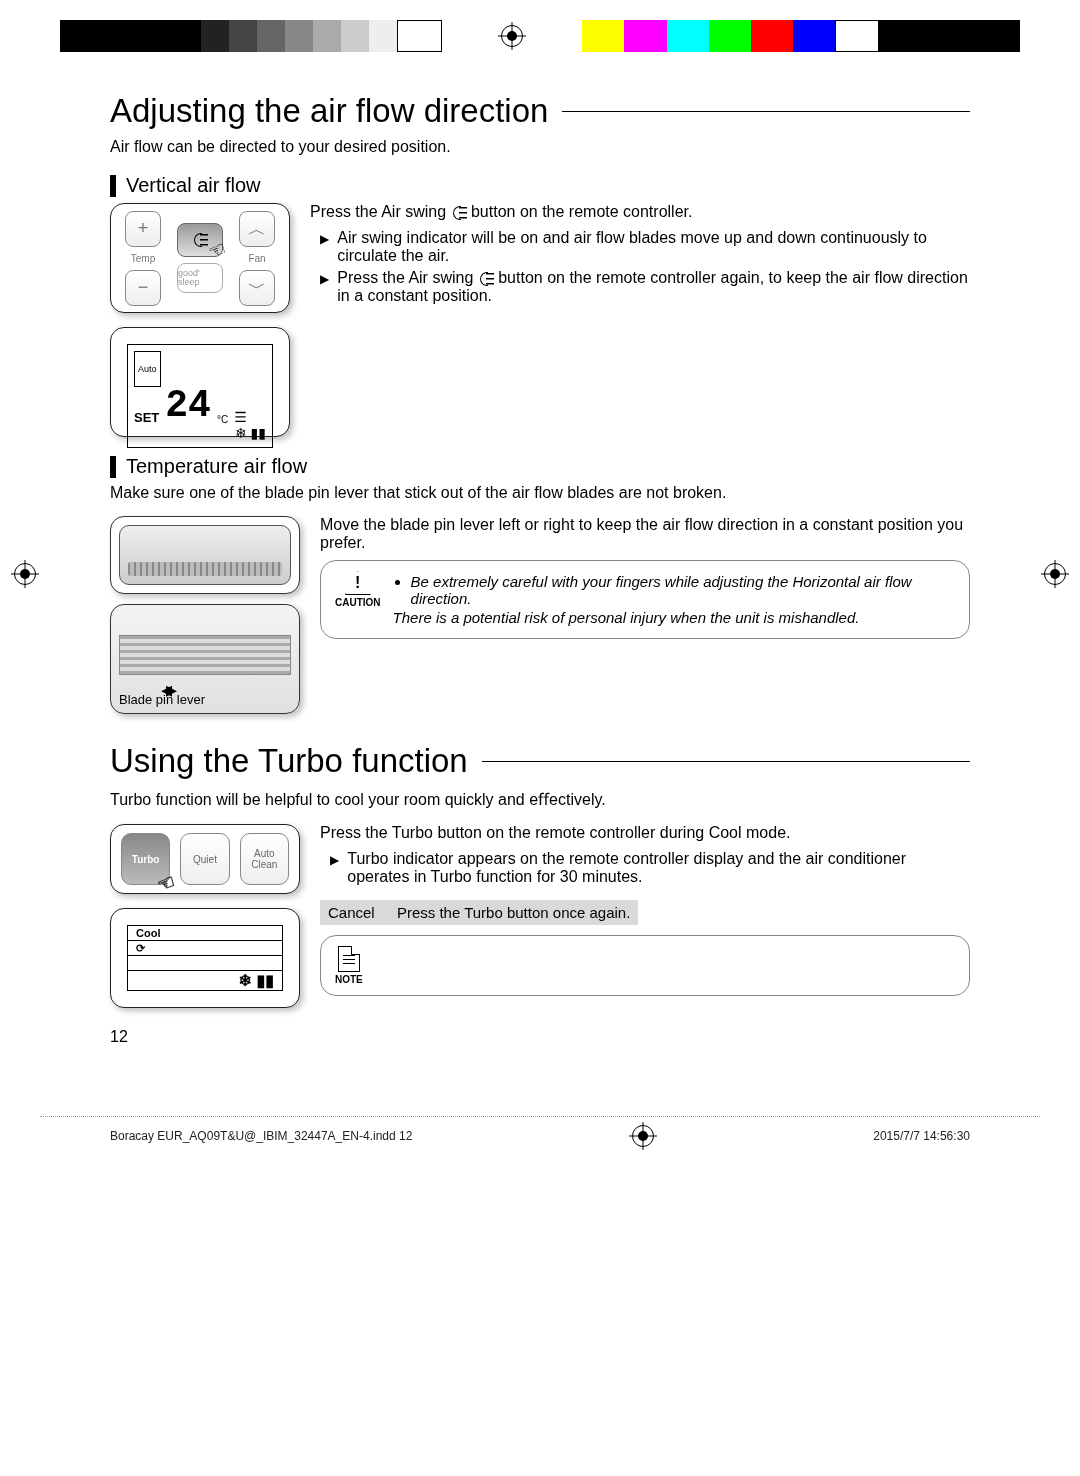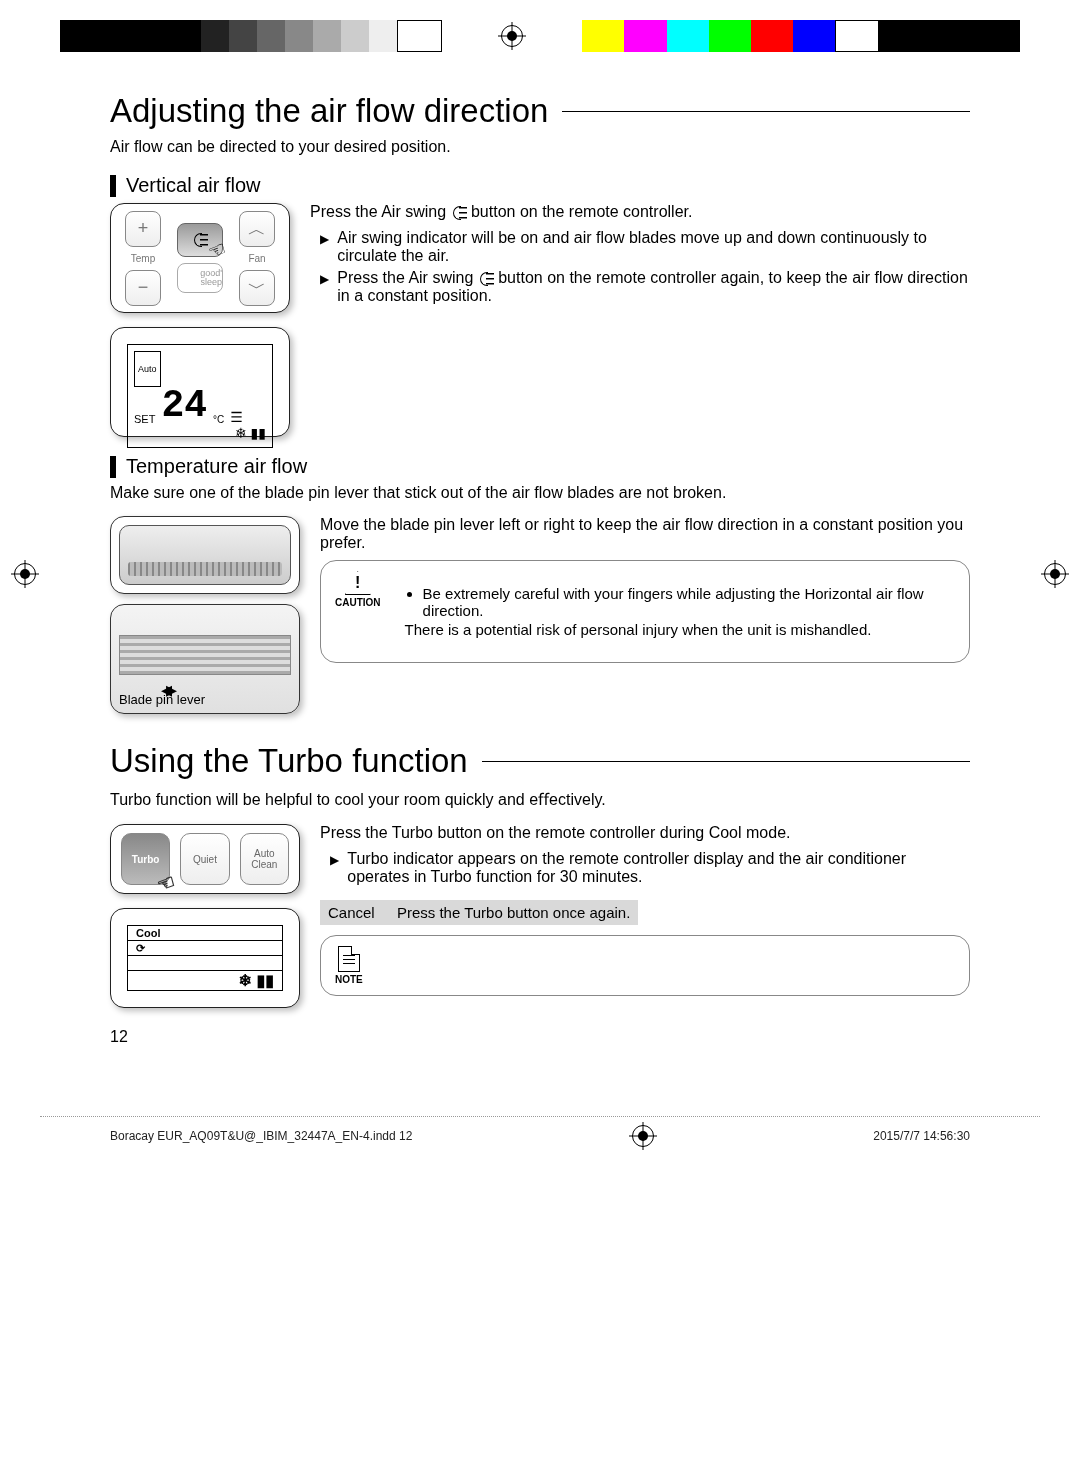--- a/index.html
+++ b/index.html
@@ -27,21 +27,21 @@
   .para { font-size:16px; margin:6px 0 14px 0; }
   .sub { display:flex; align-items:center; gap:10px; margin:18px 0 6px 0; }
   .sub .bar { width:6px; height:22px; background:#000; }
   .sub .t { font-size:20px; }
   .row { display:flex; gap:20px; align-items:flex-start; }
   .fig, .fig2 { border:1px solid #222; border-radius:14px; background:#fff; box-shadow:3px 3px 6px rgba(0,0,0,.25); padding:10px; }
   .remote1 { width:180px; height:110px; display:flex; gap:8px; align-items:center; justify-content:space-around; }
   .btn-round { width:36px; height:36px; border:1px solid #888; border-radius:8px; display:flex; align-items:center; justify-content:center; background:linear-gradient(#fff,#eee); font-size:18px; }
   .btn-col { display:flex; flex-direction:column; gap:6px; align-items:center; font-size:10px; color:#777; }
   .mid-col { display:flex; flex-direction:column; gap:6px; align-items:center; }
-  .good { width:46px; height:30px; border:1px solid #aaa; border-radius:8px; font-size:9px; color:#999; display:flex; align-items:center; justify-content:center; text-align:right; line-height:1; }
+  .good { width:46px; height:30px; border:1px solid #aaa; border-radius:8px; font-size:9px; color:#999; display:flex; align-items:center; justify-content:center; text-align:left; line-height:1; }
   .swing { width:46px; height:34px; border:1px solid #666; border-radius:8px; background:linear-gradient(#9a9a9a,#ddd); position:relative; }
   .hand { position:absolute; right:-4px; bottom:-6px; font-size:20px; transform:rotate(-20deg); }
   .lcd { width:180px; height:110px; margin-top:14px; display:flex; flex-direction:column; }
   .lcd-inner { flex:1; border:1px solid #000; margin:6px; padding:6px; }
   .lcd-small { font-size:9px; border:1px solid #000; padding:12px 3px; display:inline-block; }
   .lcd-temp { font-size:38px; font-family:"Courier New",monospace; font-weight:bold; line-height:1; }
   .lcd-row { display:flex; align-items:flex-end; gap:6px; }
   .lcd-ico { font-size:14px; }
   .col-txt { flex:1; font-size:16px; }
   .col-txt .lead { margin:0 0 8px 0; }
@@ -60,21 +60,21 @@
   .closeup { margin-top:10px; height:110px; position:relative; border:1px solid #333; border-radius:14px; box-shadow:3px 3px 6px rgba(0,0,0,.25); background:linear-gradient(#f4f4f4,#e0e0e0); overflow:hidden; }
   .closeup .slats { position:absolute; left:8px; right:8px; top:30px; height:40px; background:repeating-linear-gradient(#aaa 0 3px,#ddd 3px 7px); border:1px solid #888; }
   .arrow-lr { position:absolute; left:50px; top:72px; font-size:22px; letter-spacing:-6px; }
   .pin-label { position:absolute; left:8px; bottom:6px; font-size:13px; }
   .callout { border:1px solid #888; border-radius:16px; padding:10px 14px; display:flex; gap:12px; align-items:flex-start; font-size:15px; }
   .callout .icon-col { text-align:center; font-size:10px; font-weight:bold; }
   .warn-tri { width:26px; height:24px; border:1.5px solid #000; position:relative; margin:0 auto 2px auto; clip-path: polygon(50% 0, 100% 100%, 0 100%); display:flex; align-items:center; justify-content:center; font-size:16px; font-weight:bold; }
   .note-ico { width:22px; height:26px; border:1.5px solid #000; margin:0 auto 2px auto; position:relative; }
   .note-ico::before { content:""; position:absolute; right:-1px; top:-1px; width:8px; height:8px; background:#fff; border-left:1.5px solid #000; border-bottom:1.5px solid #000; }
   .note-ico::after { content:""; position:absolute; left:4px; right:4px; top:8px; height:10px; background:repeating-linear-gradient(#000 0 1.5px, transparent 1.5px 4px); }
-  ul.cb { margin:12px; padding-left:18px; }
+  ul.cb { margin:0; padding-left:18px;font-style:italic; }
   ul.cb li { margin:2px 0; }
   .turbo-remote { width:190px; height:70px; display:flex; gap:10px; align-items:center; justify-content:center; }
   .pill { width:50px; height:52px; border:1px solid #888; border-radius:10px; display:flex; align-items:center; justify-content:center; font-size:10px; color:#666; background:linear-gradient(#fff,#eee); text-align:center; line-height:1.1; }
   .pill.dark { background:linear-gradient(#888,#bbb); color:#fff; font-weight:bold; position:relative; }
   .pill.dark .hand { position:absolute; right:-6px; bottom:-10px; font-size:20px; color:#333; }
   .turbo-lcd { width:190px; height:100px; margin-top:14px; }
   .turbo-lcd .inner { border:1px solid #000; margin:6px; height:calc(100% - 12px); display:flex; flex-direction:column; }
   .turbo-lcd .r { border-bottom:1px solid #000; flex:1; display:flex; align-items:center; padding:0 8px; font-size:11px; font-weight:bold; }
   .turbo-lcd .r:last-child { border-bottom:none; justify-content:flex-end; font-size:16px; }
   .cancel-strip { background:#d9d9d9; padding:4px 8px; margin:10px 0; font-size:15px; display:inline-block; }
@@ -152,21 +152,21 @@
         <div class="btn-col">
           <div class="btn-round">︿</div>
           <span>Fan</span>
           <div class="btn-round">﹀</div>
         </div>
       </div>
       <div class="fig lcd">
         <div class="lcd-inner">
           <span class="lcd-small">Auto</span>
           <div class="lcd-row">
-            <span style="font-size:11px;font-weight:normal">SET</span>
+            <span style="font-size:13px;font-weight:bold">SET</span>
             <span class="lcd-temp">24</span>
             <span style="font-size:10px">°C</span>
             <span class="lcd-ico">☰</span>
           </div>
           <div style="text-align:right;font-size:14px">❄ ▮▮</div>
         </div>
       </div>
     </div>
 
     <div class="col-txt">

